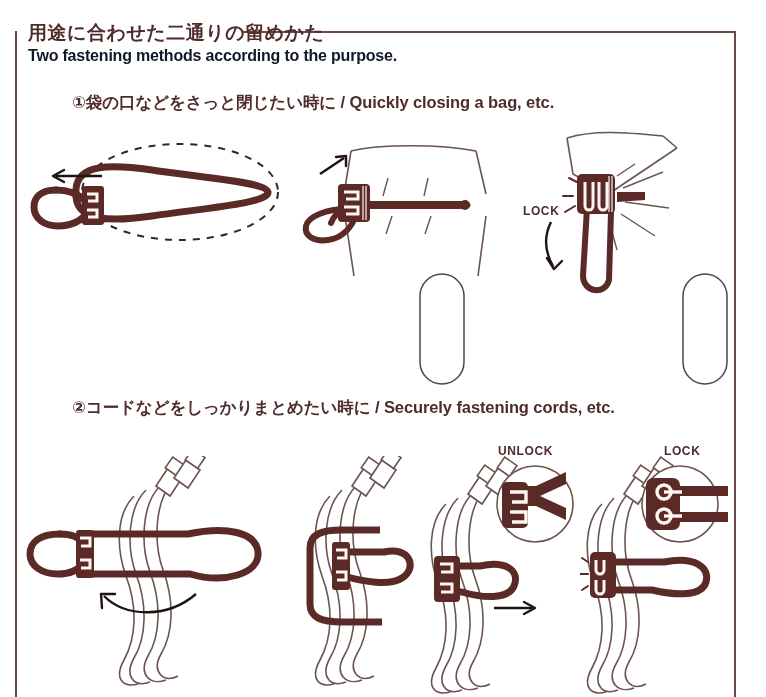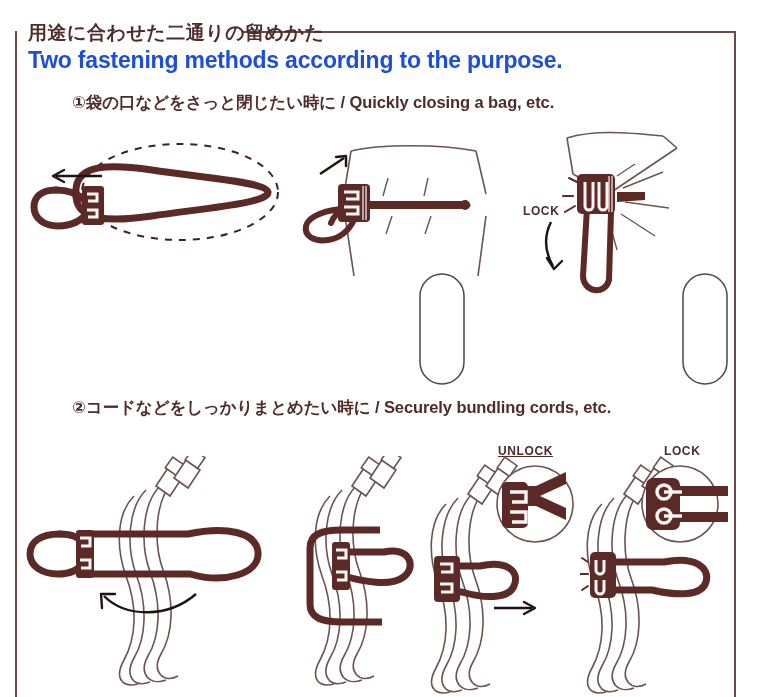--- a/index.html
+++ b/index.html
@@ -54,24 +54,24 @@
     left: 28px; top: 4px;
     font-size: 19px;
     font-weight: bold;
     letter-spacing: 0.5px;
     color: #4f2b2b;
     white-space: nowrap;
   }
   .title-en {
     position: absolute;
     left: 28px; top: 31px;
-    font-size: 23px;
+    font-size: 16px;
     font-weight: bold;
     letter-spacing: -0.2px;
-    color: #1d4ed8;
+    color: #0f172a;
     white-space: nowrap;
   }
   .section-heading {
     position: absolute;
     font-size: 16.5px;
     font-weight: bold;
     letter-spacing: -0.1px;
     color: #4f2b2b;
     white-space: nowrap;
     margin-left: 44px;
@@ -82,41 +82,41 @@
   
   .fig-label {
     position: absolute;
     font-size: 12px;
     font-weight: bold;
     letter-spacing: 0.6px;
     color: #4f2b2b;
     white-space: nowrap;
   }
   #label-lock-1  { left: 523px; top: 188px; }
-  #label-unlock-2{ left: 498px; top: 428px; text-decoration: underline; }
+  #label-unlock-2{ left: 498px; top: 428px; }
   #label-lock-2  { left: 664px; top: 428px; }
 
   svg { display: block; }
   .fig { position: absolute; }
 </style>
 </head>
 <body>
 
 <div id="page">
 
   <div class="frame-left"></div>
   <div class="frame-right"></div>
   <div class="frame-bottom"></div>
   <div class="frame-top-rule"></div>
 
   <div class="title-ja">用途に合わせた二通りの留めかた</div>
   <div class="title-en">Two fastening methods according to the purpose.</div>
 
   <div id="sec1-heading" class="section-heading">①袋の口などをさっと閉じたい時に / Quickly closing a bag, etc.</div>
-  <div id="sec2-heading" class="section-heading">②コードなどをしっかりまとめたい時に / Securely bundling cords, etc.</div>
+  <div id="sec2-heading" class="section-heading">②コードなどをしっかりまとめたい時に / Securely fastening cords, etc.</div>
 
   <div id="label-lock-1" class="fig-label">LOCK</div>
   <div id="label-unlock-2" class="fig-label">UNLOCK</div>
   <div id="label-lock-2" class="fig-label">LOCK</div>
 
   <div class="fig" style="left:20px; top:108px;">
     <svg width="300" height="135" viewBox="0 0 300 135">
 
       <ellipse cx="160" cy="68" rx="98" ry="48" fill="none" stroke="#3b2320" stroke-width="2" stroke-dasharray="7 7" stroke-linecap="butt"></ellipse>
 

